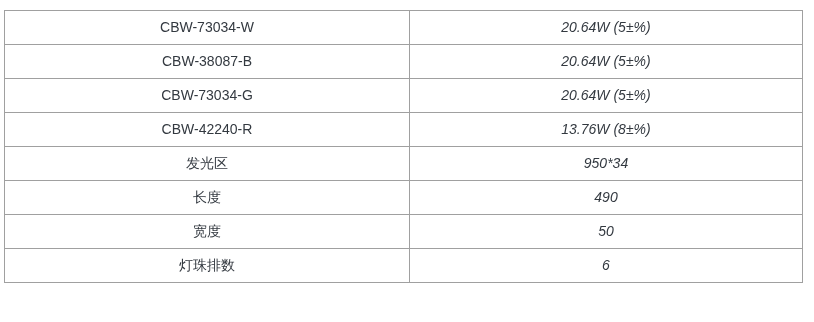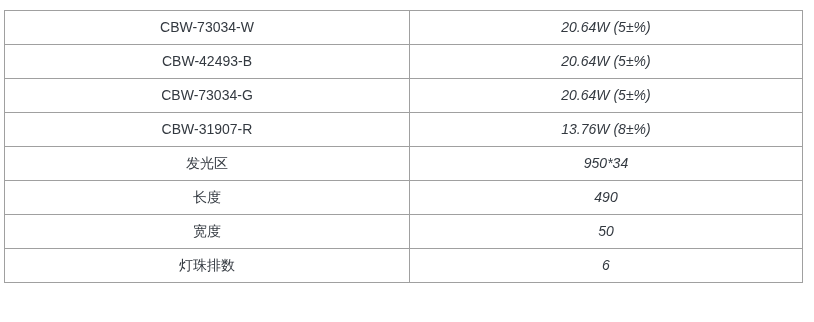--- a/index.html
+++ b/index.html
@@ -74,29 +74,29 @@
       <colgroup>
         <col class="col-label">
         <col class="col-value">
       </colgroup>
       <tbody>
         <tr>
           <td class="cell-label">CBW-73034-W</td>
           <td class="cell-value">20.64W (5±%)</td>
         </tr>
         <tr>
-          <td class="cell-label">CBW-42493-B</td>
+          <td class="cell-label">CBW-38087-B</td>
           <td class="cell-value">20.64W (5±%)</td>
         </tr>
         <tr>
           <td class="cell-label">CBW-73034-G</td>
           <td class="cell-value">20.64W (5±%)</td>
         </tr>
         <tr>
-          <td class="cell-label">CBW-31907-R</td>
+          <td class="cell-label">CBW-42240-R</td>
           <td class="cell-value">13.76W (8±%)</td>
         </tr>
         <tr>
           <td class="cell-label">发光区</td>
           <td class="cell-value">950*34</td>
         </tr>
         <tr>
           <td class="cell-label">长度</td>
           <td class="cell-value">490</td>
         </tr>

